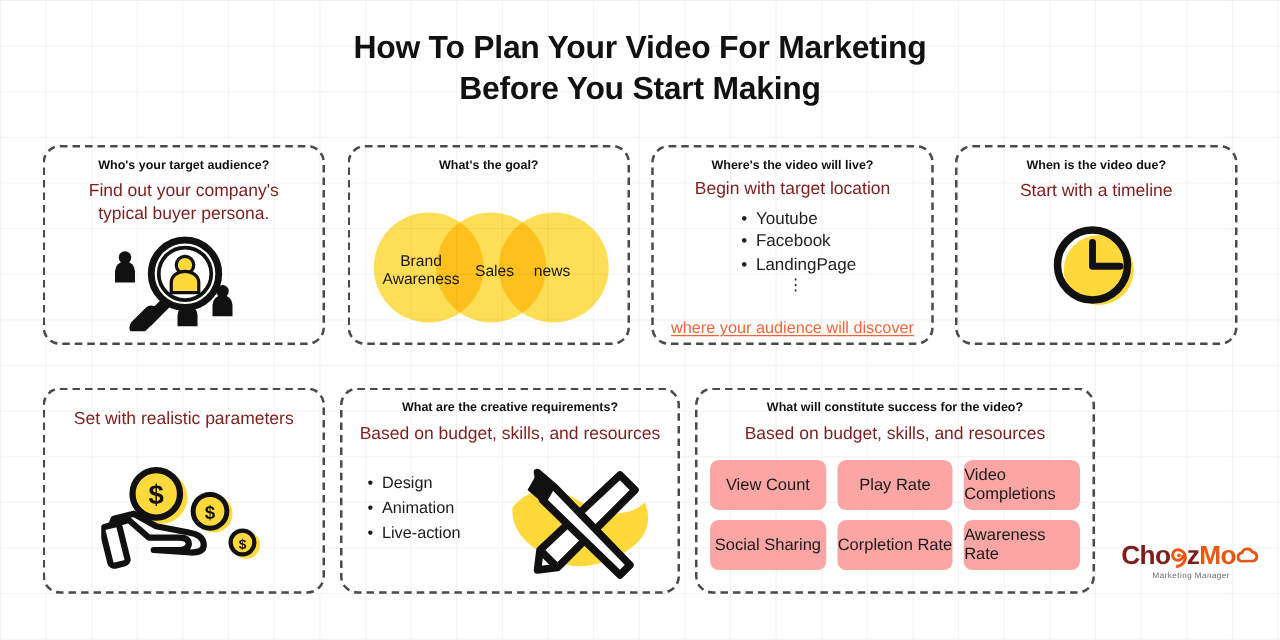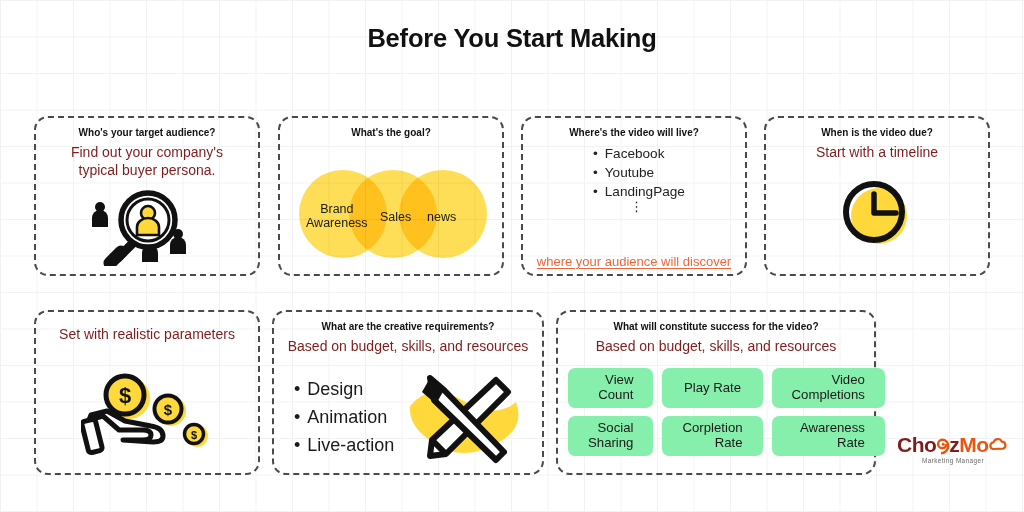--- a/index.html
+++ b/index.html
@@ -168,21 +168,21 @@
     position: absolute;
     top: 58px;
     left: 0; right: 0;
     height: 100px;
   }
   .creative-list {
     position: absolute;
     left: 20px;
     top: 6px;
     list-style: none;
-    font-size: 18px;
+    font-size: 13px;
     color: #1a1a1a;
     line-height: 1.55;
   }
   .creative-list li::before {
     content: "\2022";
     margin-right: 7px;
   }
   .pen-wrap {
     position: absolute;
     right: 12px;
@@ -195,30 +195,30 @@
     position: absolute;
     left: 10px;
     right: 10px;
     top: 56px;
     display: grid;
     grid-template-columns: repeat(3, 1fr);
     grid-template-rows: 40px 40px;
     gap: 8px 9px;
   }
   .chip {
-    background: #86efac;
+    background: #fca5a5;
     border-radius: 7px;
     display: flex;
     align-items: center;
     justify-content: center;
-    text-align: right;
+    text-align: left;
     font-size: 13.2px;
     color: #1a1a1a;
     line-height: 1.13;
-    padding: 0 20px;
+    padding: 0 0;
   }
 
   
   .logo {
     position: absolute;
     left: 897px;
     top: 434px;
     width: 112px;
     height: 40px;
   }
@@ -238,20 +238,21 @@
     letter-spacing: 0.4px;
     margin-top: 2px;
     white-space: nowrap;
   }
   .logo-row { display: flex; align-items: center; }
 </style>
 </head>
 <body>
 
 <div class="title">
+  <span class="title-line">How To Plan Your Video For Marketing</span>
   <span class="title-line">Before You Start Making</span>
 </div>
 
 <div class="card" id="card-audience">
   <div class="pad">
     <div class="card-title">Who's your target audience?</div>
     <div class="card-sub" style="margin-top:5px;">
       <span>Find out your company's</span><br>
       <span>typical buyer persona.</span>
     </div>
@@ -294,23 +295,24 @@
       <span>Awareness</span>
     </div>
     <div class="venn-label l2">Sales</div>
     <div class="venn-label l3">news</div>
   </div>
 </div>
 
 <div class="card" id="card-live">
   <div class="pad">
     <div class="card-title">Where's the video will live?</div>
+    <div class="card-sub" style="margin-top:3px;">Begin with target location</div>
     <ul class="bullet-list">
+      <li>Youtube</li>
       <li>Facebook</li>
-      <li>Youtube</li>
       <li>LandingPage</li>
     </ul>
     <div class="dots">⋮</div>
   </div>
   <div class="link-note">where your audience will discover</div>
 </div>
 
 <div class="card" id="card-due">
   <div class="pad">
     <div class="card-title">When is the video due?</div>

